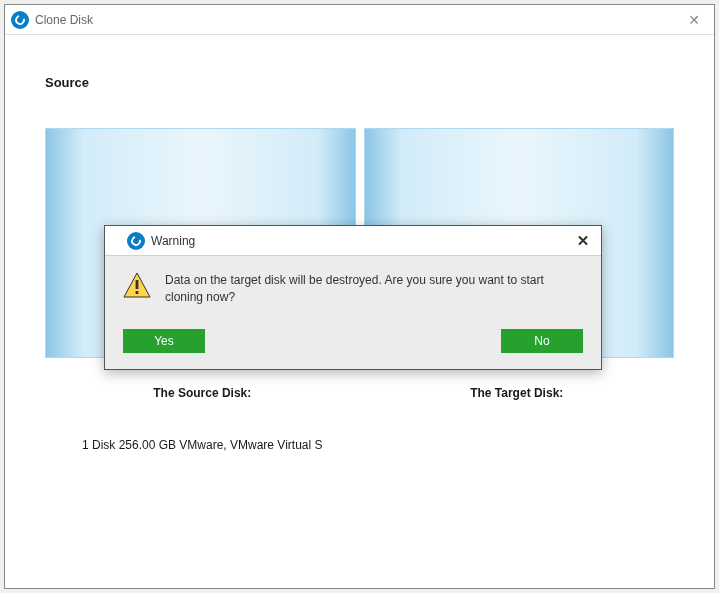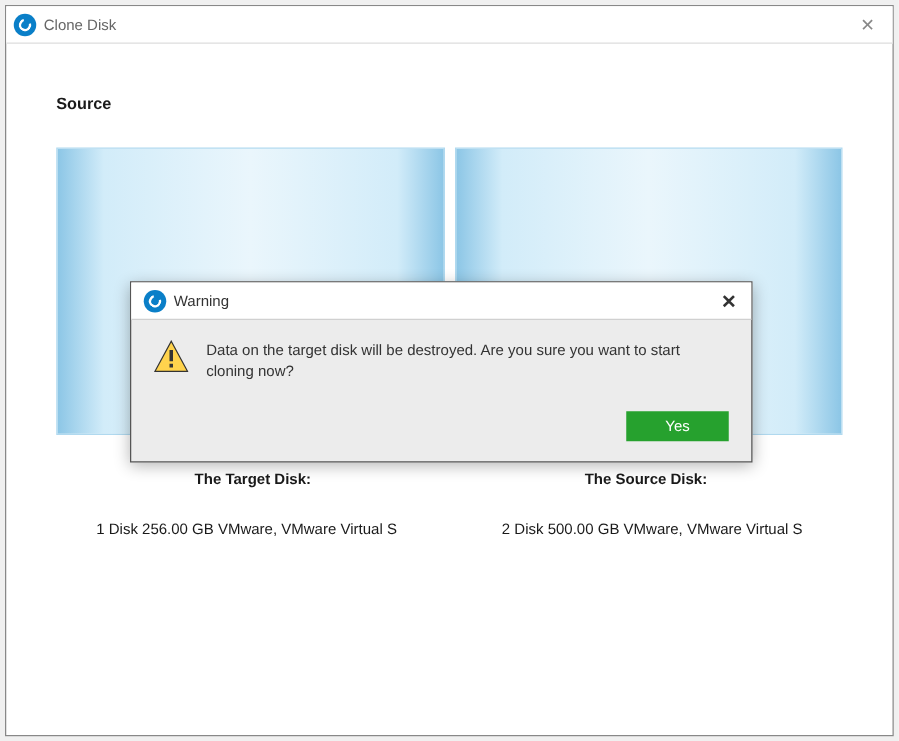--- a/index.html
+++ b/index.html
@@ -63,21 +63,21 @@
       color: #888;
       font-size: 14px;
       cursor: pointer;
     }
     .main-content {
       padding: 40px 40px 10px 40px;
       position: relative;
     }
     .columns-header {
       display: flex;
-      margin-bottom: 28px;
+      margin-bottom: 38px;
     }
     .col-header-left, .col-header-right {
       width: 50%;
       font-weight: bold;
       font-size: 13px;
       color: #1a1a1a;
       text-align: center;
     }
     .col-header-left { text-align: left; padding-left: 0px; }
     .col-header-right { text-align: left; padding-left: 20px; }
@@ -98,21 +98,21 @@
     .disk-label-col {
       width: 50%;
       text-align: center;
       font-weight: bold;
       font-size: 12px;
       color: #1a1a1a;
       padding-top: 6px;
     }
     .disk-descriptions {
       display: flex;
-      margin-top: 24px;
+      margin-top: 36px;
       gap: 20px;
     }
     .disk-desc-col {
       width: 50%;
       text-align: center;
       font-size: 12px;
       color: #1a1a1a;
       line-height: 1.5;
       padding: 0 6px;
     }
@@ -145,21 +145,21 @@
       border: 1px solid #555;
       background: #ececec;
       box-shadow: 0 3px 12px rgba(0,0,0,0.3);
       z-index: 10;
     }
     .warn-titlebar {
       height: 30px;
       background: #fff;
       display: flex;
       align-items: center;
-      padding-left: 10px;
+      padding-left: 22px;
       border-bottom: 1px solid #d0d0d0;
     }
     .warn-titlebar .app-icon {
       width: 18px;
       height: 18px;
       border-radius: 50%;
       background: #0a7fc8;
       display: flex;
       align-items: center;
       justify-content: center;
@@ -207,21 +207,21 @@
       flex-shrink: 0;
     }
     .warn-icon svg { width: 28px; height: 26px; display:block; }
     .warn-msg-text {
       font-size: 12px;
       color: #333;
       line-height: 1.45;
     }
     .warn-buttons {
       display: flex;
-      justify-content: flex-end;
+      justify-content: space-between;
       gap: 12px;
     }
     .warn-buttons .btn-green { min-width: 82px; }
   </style>
 </head>
 <body>
 
 <div class="main-window">
   <div class="titlebar">
     <span class="app-icon"></span>
@@ -233,27 +233,26 @@
     <div class="columns-header">
       <div class="col-header-left">Source</div>
     </div>
 
     <div class="disk-panels">
       <div class="disk-panel"></div>
       <div class="disk-panel"></div>
     </div>
 
     <div class="disk-labels">
+      <div class="disk-label-col">The Source Disk:</div>
       <div class="disk-label-col">The Target Disk:</div>
-      <div class="disk-label-col">The Source Disk:</div>
     </div>
 
     <div class="disk-descriptions">
       <div class="disk-desc-col">1 Disk 256.00 GB VMware,  VMware Virtual S</div>
-      <div class="disk-desc-col">2 Disk 500.00 GB VMware,  VMware Virtual S</div>
     </div>
   </div>
 
 </div>
 
 <div class="warning-dialog">
   <div class="warn-titlebar">
     <span class="app-icon"></span>
     <span class="warn-title-text">Warning</span>
     <span class="warn-close">✕</span>
@@ -264,15 +263,16 @@
         <svg viewBox="0 0 28 26">
           <polygon points="14,1 27,25 1,25" fill="#ffd34d" stroke="#333" stroke-width="1"></polygon>
           <rect x="12.6" y="8" width="2.8" height="9" fill="#333"></rect>
           <rect x="12.6" y="19" width="2.8" height="3" fill="#333"></rect>
         </svg>
       </span>
       <span class="warn-msg-text">Data on the target disk will be destroyed. Are you sure you want to start cloning now?</span>
     </div>
     <div class="warn-buttons">
       <button class="btn-green">Yes</button>
+      <button class="btn-green">No</button>
     </div>
   </div>
 </div>
 
 </body></html>

